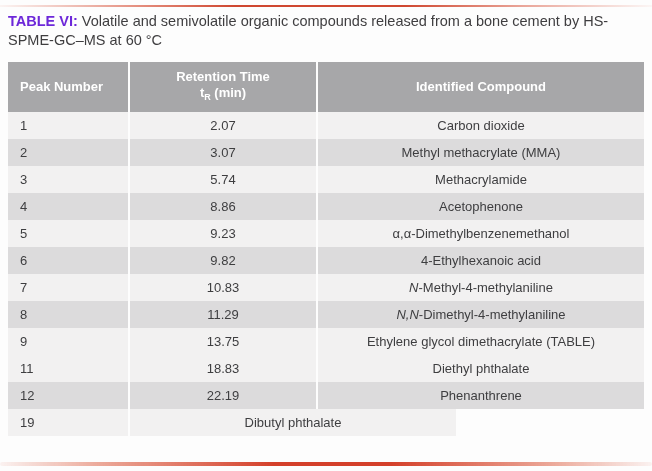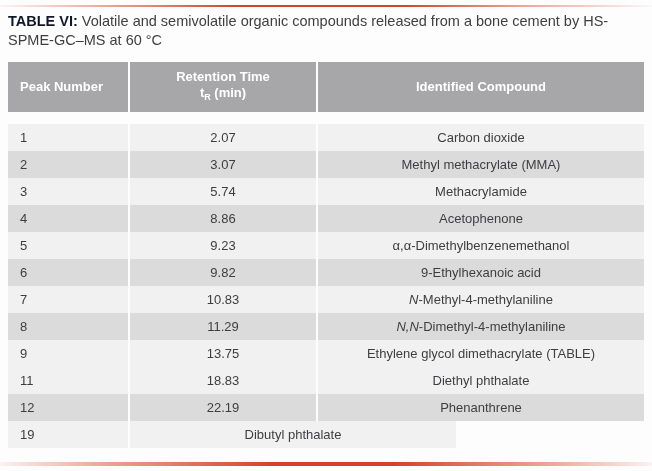--- a/index.html
+++ b/index.html
@@ -33,36 +33,36 @@
   .caption {
     position: absolute;
     left: 8px;
     top: 12px;
     width: 638px;
     font-size: 14.5px;
     line-height: 19px;
     color: #3f3e40;
   }
   .caption .label {
-    color: #0f172a;
+    color: #6d28d9;
     font-weight: bold;
   }
   .tbl {
     position: absolute;
     left: 8px;
     top: 62px;
     width: 636px;
   }
   .hdr-row, .body-row {
     display: flex;
     gap: 2px;
   }
   .hdr-row {
     height: 50px;
-    margin-bottom: 12px;
+    margin-bottom: 0;
   }
   .hdr-cell {
     background: #a7a7a9;
     color: #ffffff;
     font-weight: bold;
     font-size: 13px;
     line-height: 16px;
     display: flex;
     flex-direction: column;
     justify-content: center;
@@ -165,21 +165,21 @@
           <div class="cell c1">5</div>
           <div class="cell c2">9.23</div>
           <div class="cell c3">
             <span>α,α-Dimethylbenzenemethanol</span>
           </div>
         </div>
         <div class="body-row even">
           <div class="cell c1">6</div>
           <div class="cell c2">9.82</div>
           <div class="cell c3">
-            <span>9-Ethylhexanoic acid</span>
+            <span>4-Ethylhexanoic acid</span>
           </div>
         </div>
         <div class="body-row odd">
           <div class="cell c1">7</div>
           <div class="cell c2">10.83</div>
           <div class="cell c3">
             <span class="ital">N</span>
             <span>-Methyl-4-methylaniline</span>
           </div>
         </div>

